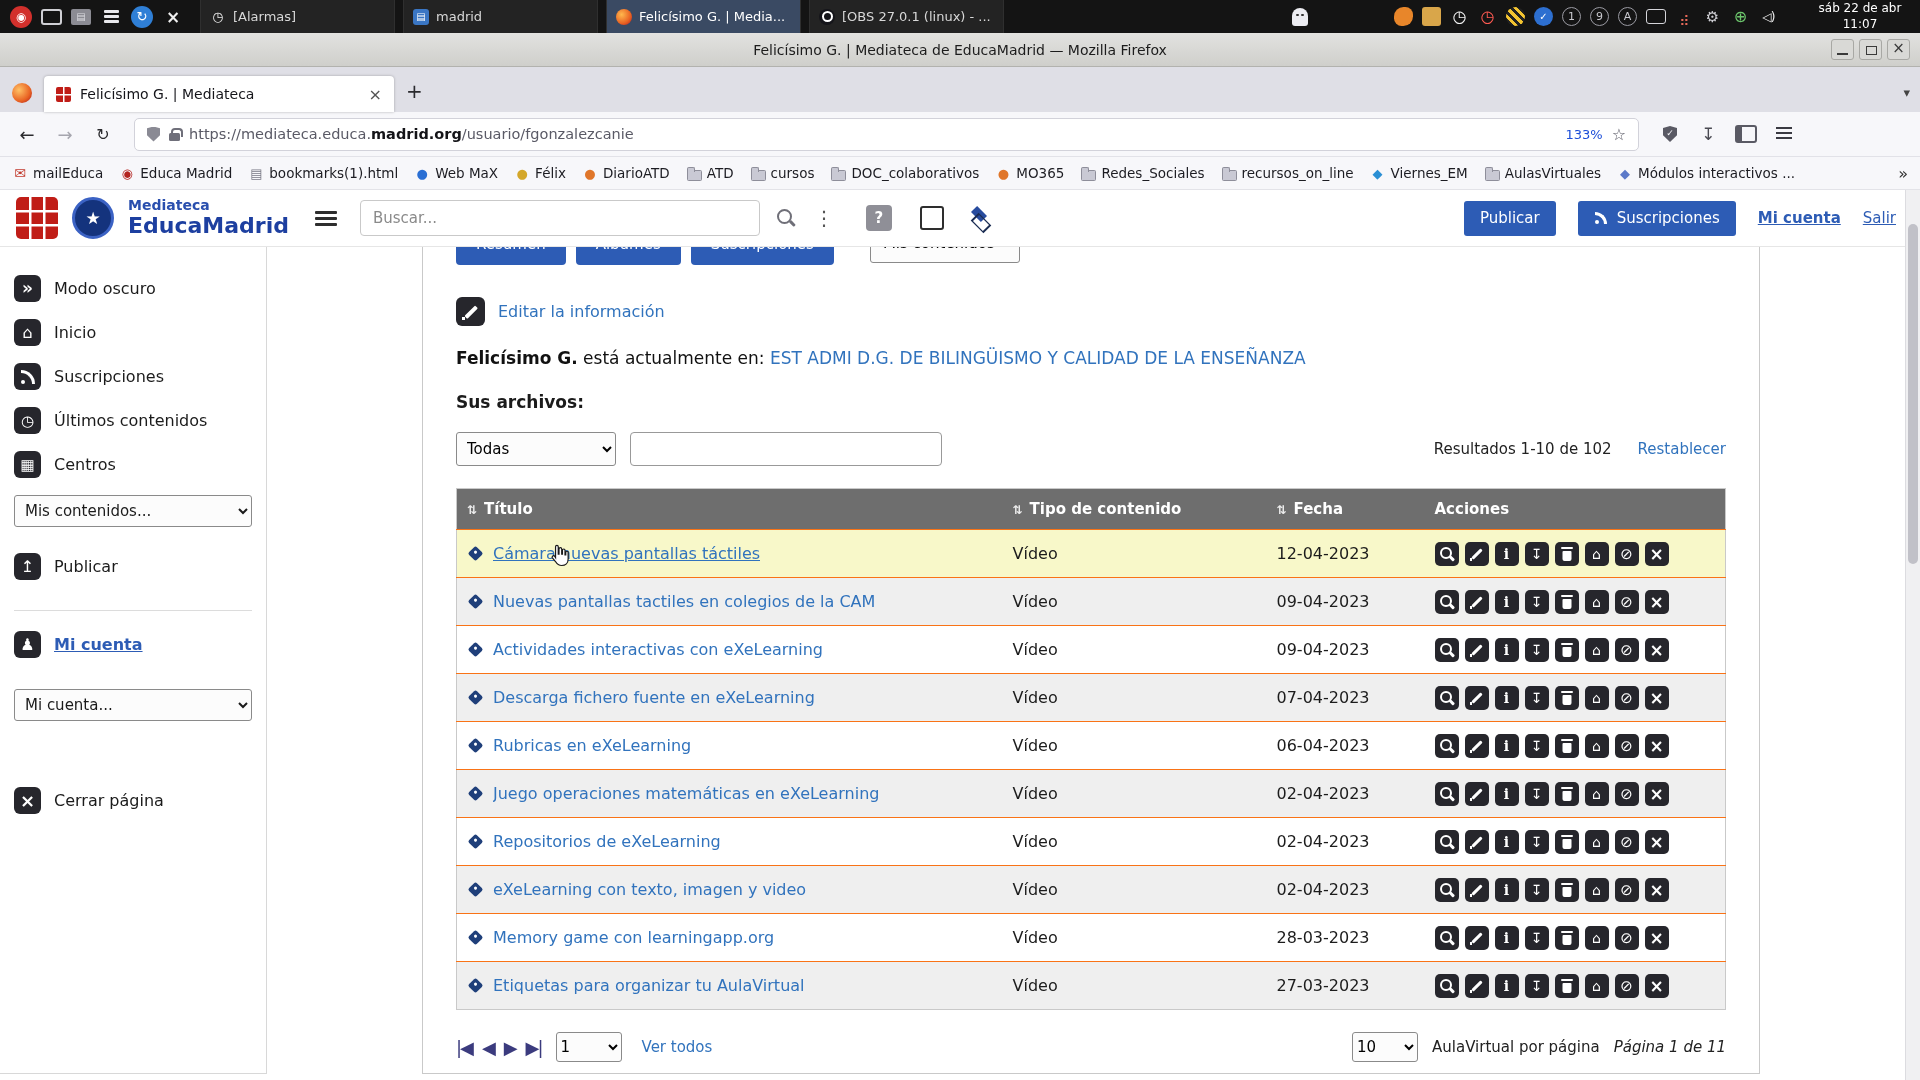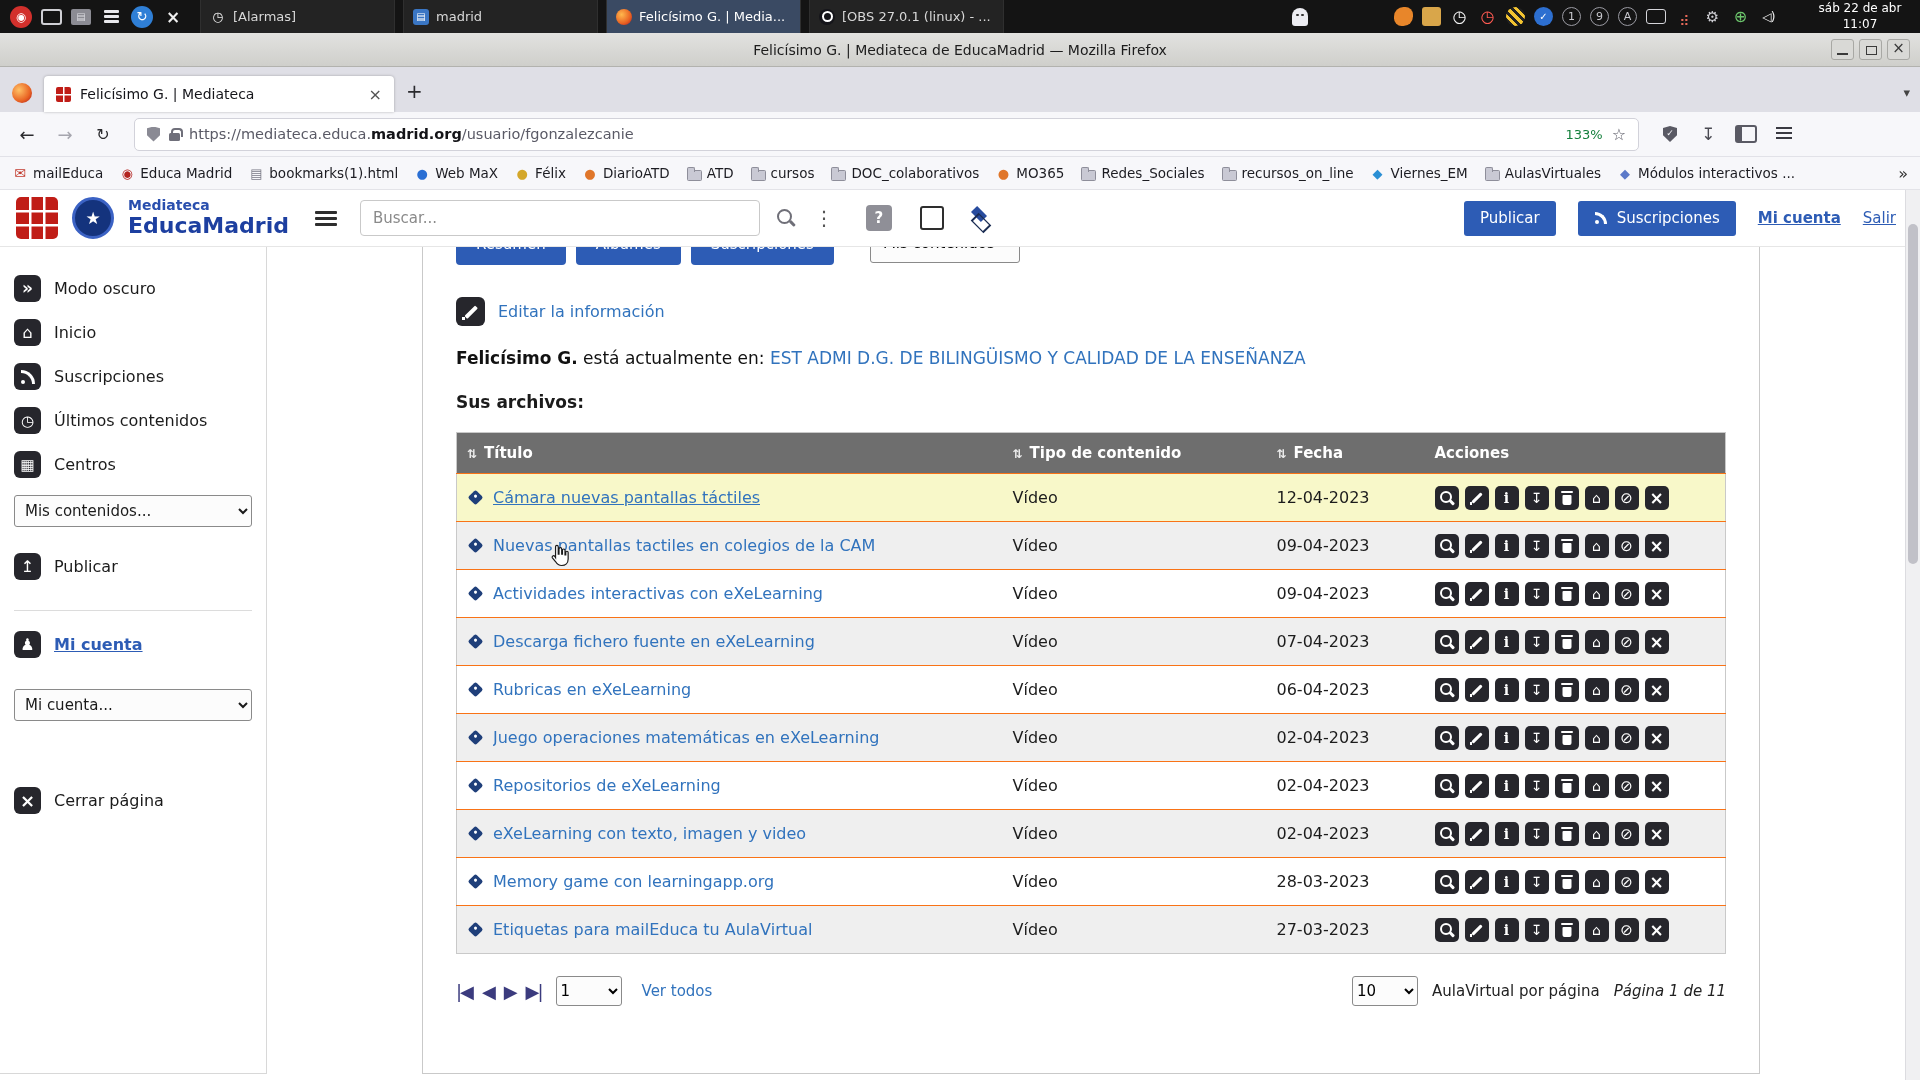--- a/index.html
+++ b/index.html
@@ -83,21 +83,21 @@
   .nav-btn.fwd{color:#a6a6ae;}
   .nav-btn.fwd::before{content:"→";}
   .nav-btn.reload{font-size:16px;}
   .nav-btn.reload::before{content:"↻";}
   .urlbar{flex:1;max-width:1505px;height:33px;background:#fff;border:1px solid #d2d2da;border-radius:5px;display:flex;align-items:center;padding:0 12px;gap:9px;margin:0 8px;}
   .shield{width:13px;height:15px;background:#8a8a94;clip-path:polygon(50% 0,100% 12%,100% 58%,50% 100%,0 58%,0 12%);flex:0 0 auto;}
   .lock{position:relative;width:11px;height:8px;background:#6f6f7a;border-radius:1.5px;margin-top:5px;flex:0 0 auto;}
   .lock::before{content:"";position:absolute;left:1.5px;top:-5px;width:8px;height:7px;border:2px solid #6f6f7a;border-bottom:none;border-radius:4px 4px 0 0;}
   .url-text{font-size:14.5px;color:#5a5a66;flex:1;white-space:nowrap;overflow:hidden;}
   .url-text b{color:#141418;}
-  .zoom-badge{font-size:13px;color:#15803d;}
+  .zoom-badge{font-size:13px;color:#1d4ed8;}
   .star{color:#5a5a66;font-size:16px;}
   .star::before{content:"☆";}
   .nri{width:30px;height:30px;display:flex;align-items:center;justify-content:center;color:#4a4a52;position:relative;}
   .nri-shield::before{content:"";width:14px;height:16px;background:#5a5a64;clip-path:polygon(50% 0,100% 12%,100% 58%,50% 100%,0 58%,0 12%);}
   .nri-shield::after{content:"✓";position:absolute;color:#f7f7fa;font-size:9px;top:9px;}
   .nri-save::before{content:"↧";font-size:17px;}
   .nri-panel::before{content:"";width:18px;height:14px;border:2px solid #5a5a64;border-radius:3px;background:linear-gradient(90deg,#5a5a64 0 5px,transparent 5px);}
   .nri-menu::before{content:"";width:16px;height:2px;background:#3a3a42;box-shadow:0 5px 0 #3a3a42,0 -5px 0 #3a3a42;display:block;margin-top:-2px;}
 
   
@@ -463,20 +463,28 @@
               <button class="mtab">Suscripciones</button>
               <select class="mtab-select"><option>Mis contenidos...</option></select>
             </div>
         </div>
         <div class="edit-row">
           <span class="sq-ico pencil-box"></span>
           <a class="link">Editar la información</a>
         </div>
         <div class="status-row"><b>Felicísimo G.</b><span> está actualmente en: </span><a class="link">EST ADMI D.G. DE BILINGÜISMO Y CALIDAD DE LA ENSEÑANZA</a></div>
         <div class="files-heading"><b>Sus archivos:</b></div>
+        <div class="filter-row">
+          <select class="filter-select"><option>Todas</option></select>
+          <input class="filter-input" value="" style="">
+          <div class="results-right">
+            <span>Resultados 1-10 de 102</span>
+            <a class="link">Restablecer</a>
+          </div>
+        </div>
         <table class="files-table">
           <thead>
               <tr id="thead-row">
                 <th class="c0"><span class="sort">⇅</span><span>Título</span></th>
                 <th class="c1"><span class="sort">⇅</span><span>Tipo de contenido</span></th>
                 <th class="c2"><span class="sort">⇅</span><span>Fecha</span></th>
                 <th class="c3"><span>Acciones</span></th>
               </tr>
             </thead>
           <tbody id="tbody">
@@ -675,21 +683,21 @@
                     <span class="act ai-feature"></span>
                     <span class="act ai-block"></span>
                     <span class="act ai-remove"></span>
                   </div>
                 </td>
               </tr>
               <tr class="even">
                 <td class="c0">
                   <div class="title-wrap">
                     <span class="tag-ico"></span>
-                    <a class="title-link">Etiquetas para mailEduca tu AulaVirtual</a>
+                    <a class="title-link">Etiquetas para organizar tu AulaVirtual</a>
                   </div>
                 </td>
                 <td class="c1">Vídeo</td>
                 <td class="c2">27-03-2023</td>
                 <td class="c3">
                   <div class="act-wrap">
                     <span class="act ai-view"></span>
                     <span class="act ai-edit"></span>
                     <span class="act ai-info"></span>
                     <span class="act ai-download"></span>

